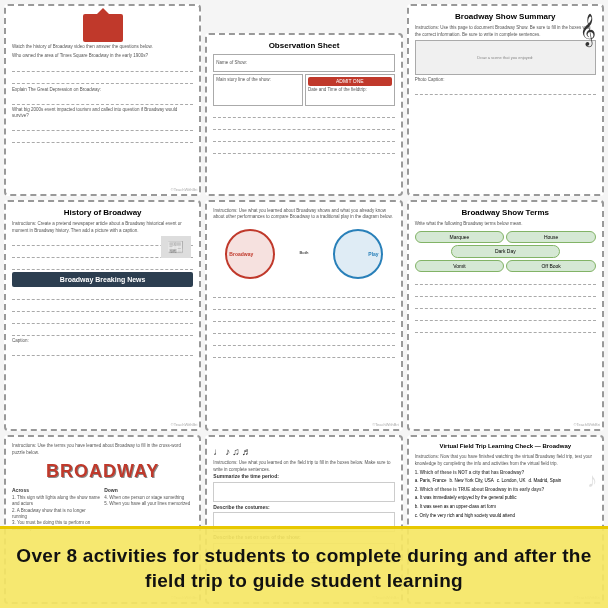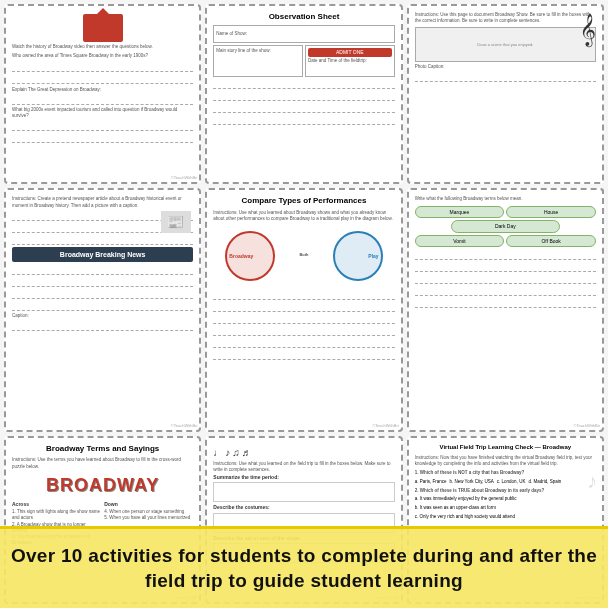--- a/index.html
+++ b/index.html
@@ -46,20 +46,21 @@
     
     .card-1 {
       grid-column: 1;
       grid-row: 1;
     }
 
     
     .card-2 {
       grid-column: 2;
       grid-row: 1;
+      margin-top: 29px;
     }
 
     
     .card-3 {
       grid-column: 3;
       grid-row: 1;
     }
 
     
     .card-4 {
@@ -373,48 +374,49 @@
         <div class="small-text">Date and Time of the fieldtrip:</div>
       </div>
     </div>
     <div class="dashed-line"></div>
     <div class="dashed-line"></div>
     <div class="dashed-line"></div>
     <div class="dashed-line"></div>
   </div>
 
   <div class="worksheet-card card-3" style="grid-column:3; grid-row:1;">
+    <div class="card-title">Broadway Show Summary</div>
     <div class="treble-clef">𝄞</div>
     <div class="small-text">Instructions: Use this page to document Broadway Show. Be sure to fill in the boxes with the correct information. Be sure to write in complete sentences.</div>
     <div class="photo-box">
       <span style="font-size:4px;">Draw a scene that you enjoyed:</span>
     </div>
     <div class="small-text">Photo Caption:</div>
     <div class="dashed-line"></div>
   </div>
 
   <div class="worksheet-card card-4" style="grid-column:1; grid-row:2 / 4;">
+    <div class="card-title">History of Broadway</div>
     <div class="small-text">Instructions: Create a pretend newspaper article about a Broadway historical event or moment in Broadway history. Then add a picture with a caption.</div>
     <div class="newspaper-img" style="float:right; margin:2px;"></div>
     <div class="dashed-line"></div>
     <div class="dashed-line"></div>
     <div class="dashed-line"></div>
     <div style="clear:both;"></div>
     <div class="news-header">Broadway Breaking News</div>
     <div class="dashed-line"></div>
     <div class="dashed-line"></div>
     <div class="dashed-line"></div>
     <div class="dashed-line"></div>
     <div class="small-text">Caption:</div>
     <div class="dashed-line"></div>
     <div class="watermark">©TeachWithBri</div>
   </div>
 
   <div class="worksheet-card card-5" style="grid-column:2; grid-row:2 / 4;">
-    <div class="card-title">Compare Types of Performances</div>
     <div class="small-text">Instructions: Use what you learned about Broadway shows and what you already know about other performances to compare Broadway to a traditional play in the diagram below.</div>
     <div class="venn-diagram">
       <div class="venn-circle-left"></div>
       <div class="venn-circle-right"></div>
       <div class="venn-label-left">Broadway</div>
       <div class="venn-label-both">Both</div>
       <div class="venn-label-right">Play</div>
     </div>
     <div class="dashed-line"></div>
     <div class="dashed-line"></div>
@@ -431,38 +433,38 @@
     <div style="display:grid; grid-template-columns:1fr 1fr; gap:2px; margin-top:4px;">
       <div class="photo-box" style="height:22px;"></div>
       <div class="photo-box" style="height:22px;"></div>
       <div class="dashed-line"></div>
       <div class="dashed-line"></div>
     </div>
     <div class="watermark">©TeachWithBri</div>
   </div>
 
   <div class="worksheet-card card-8" style="grid-column:3; grid-row:2 / 4;">
+    <div class="card-title">Broadway Show Terms</div>
     <div class="small-text">Write what the following Broadway terms below mean.</div>
     <div class="terms-grid">
       <div class="term-bubble">Marquee</div>
       <div class="term-bubble">House</div>
       <div class="term-bubble" style="grid-column:1/3; width:60%; margin:0 auto;">Dark Day</div>
       <div class="term-bubble">Vomit</div>
       <div class="term-bubble">Off Book</div>
     </div>
     <div class="dashed-line"></div>
     <div class="dashed-line"></div>
     <div class="dashed-line"></div>
     <div class="dashed-line"></div>
     <div class="dashed-line"></div>
     <div class="watermark">©TeachWithBri</div>
   </div>
 
   <div class="worksheet-card card-9" style="grid-column:1; grid-row:4;">
-    <div class="card-title">Broadway Terms and Sayings</div>
     <div class="small-text">Instructions: Use the terms you have learned about Broadway to fill in the cross-word puzzle below.</div>
     <div class="broadway-red-text">BROADWAY</div>
     <div style="display:grid; grid-template-columns:1fr 1fr; gap:3px; margin-top:3px;">
       <div>
         <div class="row-label">Across</div>
         <div class="small-text">1. This sign with lights along the show name and actors</div>
         <div class="small-text">2. A Broadway show that is no longer running</div>
         <div class="small-text">3. You must be doing this to perform on Broadway</div>
       </div>
       <div>
@@ -509,14 +511,14 @@
         <div class="abc-item">c. Only the very rich and high society would attend</div>
       </div>
     </div>
     <div style="position:absolute; right:5px; top:30px; font-size:20px; color:#e0e0e0;">♪</div>
     <div class="watermark">©TeachWithBri</div>
   </div>
 
 </div>
 
 <div class="overlay-banner">
-  <div class="overlay-text">Over 10 activities for students to complete during and after the field trip to guide student learning</div>
+  <div class="overlay-text">Over 8 activities for students to complete during and after the field trip to guide student learning</div>
 </div>
 
 </body></html>

